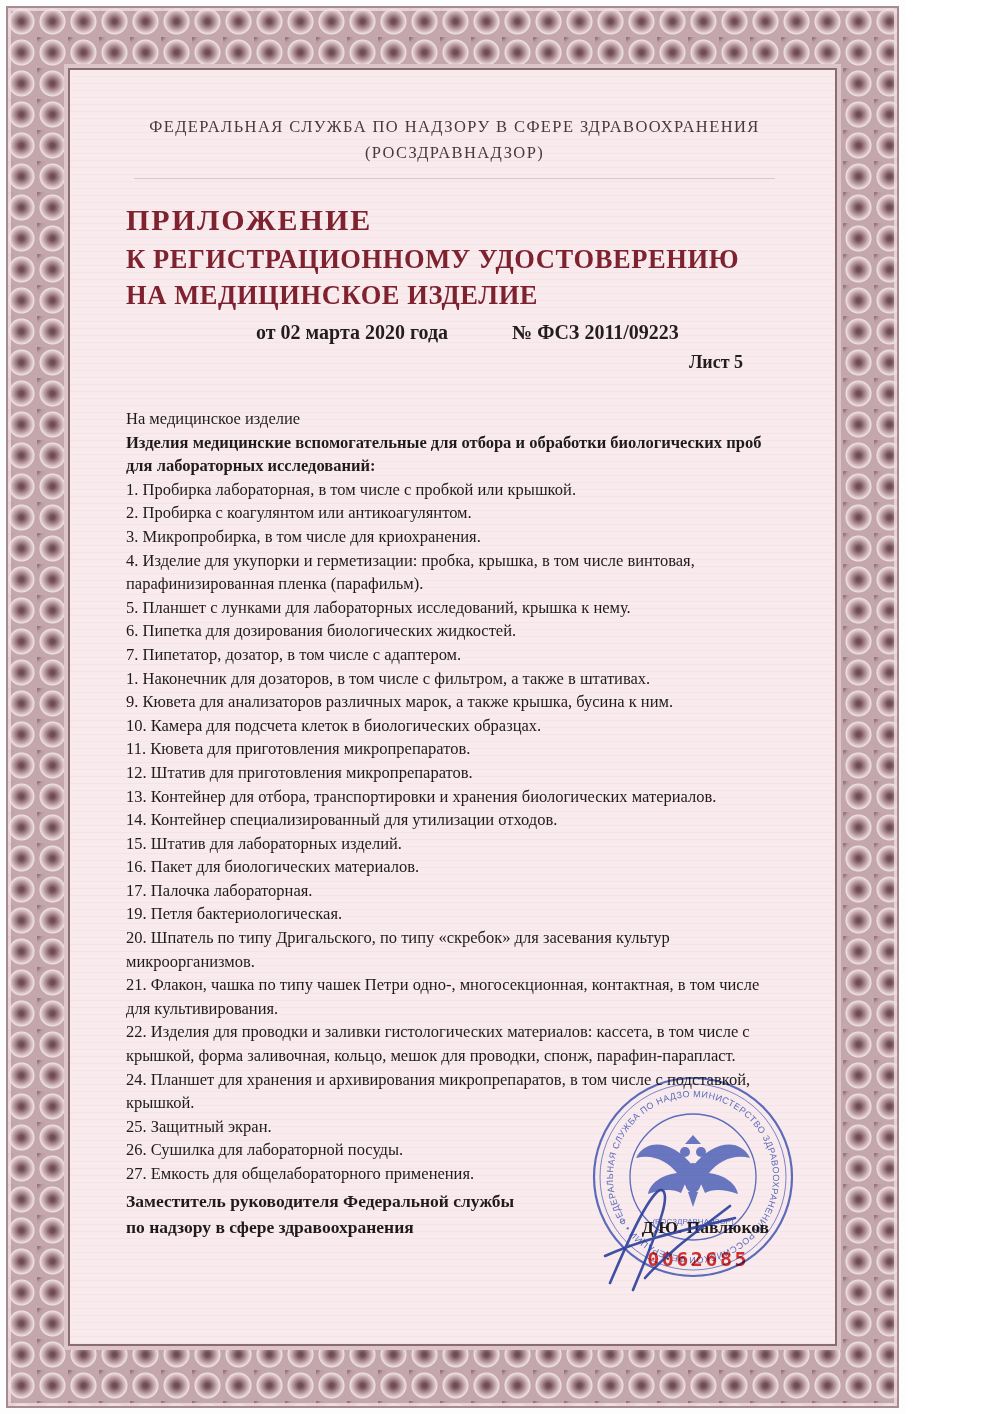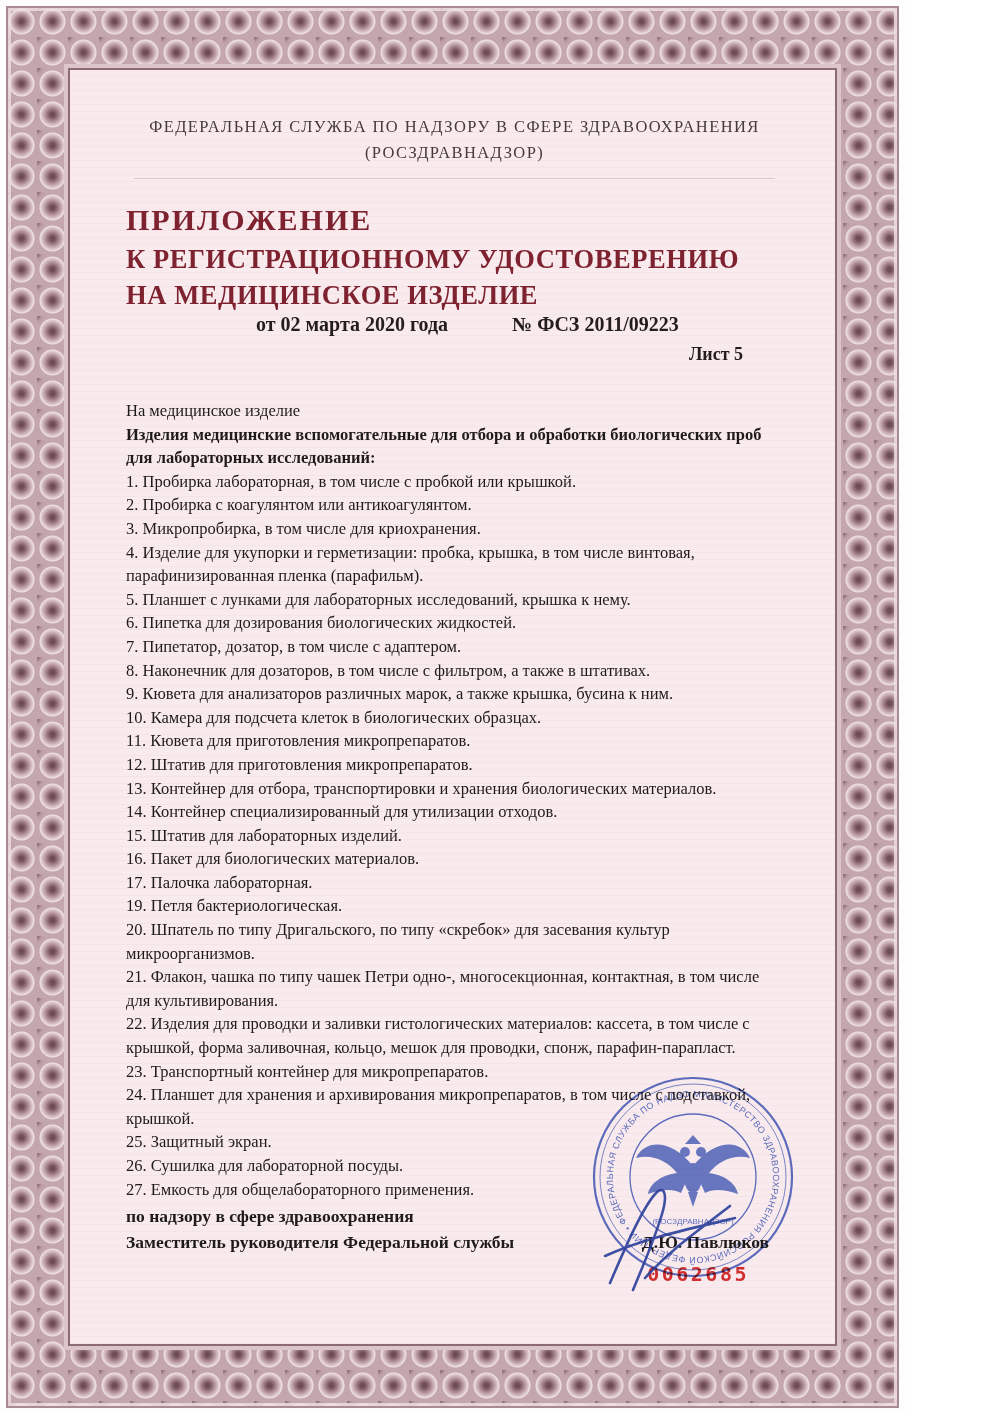--- a/index.html
+++ b/index.html
@@ -56,20 +56,21 @@
     text-align: left;
     color: #7e2230;
     font-weight: bold;
     margin-top: 20px;
   }
   .title-l1 { font-size: 30px; letter-spacing: 2px; line-height: 42px; }
   .title-l2, .title-l3 { font-size: 26.5px; letter-spacing: 0.6px; line-height: 36px; }
 
   .meta-row {
     display: flex;
+    margin-top: 8px;
     padding-left: 130px;
     font-weight: bold;
     font-size: 20px;
     color: #241d1e;
   }
   .meta-row .num { margin-left: 64px; }
 
   .sheet {
     text-align: right;
     padding-right: 40px;
@@ -159,45 +160,44 @@
     <div class="body-text">
       <p class="intro">На медицинское изделие</p>
       <p class="subject">Изделия медицинские вспомогательные для отбора и обработки биологических проб для лабораторных исследований:</p>
       <p class="item">1. Пробирка лабораторная, в том числе с пробкой или крышкой.</p>
       <p class="item">2. Пробирка с коагулянтом или антикоагулянтом.</p>
       <p class="item">3. Микропробирка, в том числе для криохранения.</p>
       <p class="item">4. Изделие для укупорки и герметизации: пробка, крышка, в том числе винтовая, парафинизированная пленка (парафильм).</p>
       <p class="item">5. Планшет с лунками для лабораторных исследований, крышка к нему.</p>
       <p class="item">6. Пипетка для дозирования биологических жидкостей.</p>
       <p class="item">7. Пипетатор, дозатор, в том числе с адаптером.</p>
-      <p class="item">8. Наконечник для дозаторов, в том числе с фильтром, а также в штативах.</p>
+      <p class="item">1. Наконечник для дозаторов, в том числе с фильтром, а также в штативах.</p>
       <p class="item">9. Кювета для анализаторов различных марок, а также крышка, бусина к ним.</p>
       <p class="item">10. Камера для подсчета клеток в биологических образцах.</p>
       <p class="item">11. Кювета для приготовления микропрепаратов.</p>
       <p class="item">12. Штатив для приготовления микропрепаратов.</p>
       <p class="item">13. Контейнер для отбора, транспортировки и хранения биологических материалов.</p>
       <p class="item">14. Контейнер специализированный для утилизации отходов.</p>
       <p class="item">15. Штатив для лабораторных изделий.</p>
       <p class="item">16. Пакет для биологических материалов.</p>
       <p class="item">17. Палочка лабораторная.</p>
       <p class="item">19. Петля бактериологическая.</p>
       <p class="item">20. Шпатель по типу Дригальского, по типу «скребок» для засевания культур микроорганизмов.</p>
       <p class="item">21. Флакон, чашка по типу чашек Петри одно-, многосекционная, контактная, в том числе для культивирования.</p>
       <p class="item">22. Изделия для проводки и заливки гистологических материалов: кассета, в том числе с крышкой, форма заливочная, кольцо, мешок для проводки, спонж, парафин-парапласт.</p>
-      <p class="item">23. Транспортный контейнер для микропрепаратов.</p>
       <p class="item">24. Планшет для хранения и архивирования микропрепаратов, в том числе с подставкой, крышкой.</p>
       <p class="item">25. Защитный экран.</p>
       <p class="item">26. Сушилка для лабораторной посуды.</p>
       <p class="item">27. Емкость для общелабораторного применения.</p>
     </div>
 
     <div class="footer-row">
       <div class="sig-title">
+        <div>Заместитель руководителя Федеральной службы</div>
         <div>по надзору в сфере здравоохранения</div>
-        <div>Заместитель руководителя Федеральной службы</div>
       </div>
       <div class="sig-name">Д.Ю. Павлюков</div>
     </div>
 
     <div class="serial">0062685</div>
 
   </div>
 
   <div class="stamp">
     <svg viewBox="0 0 210 210" width="210" height="210">

